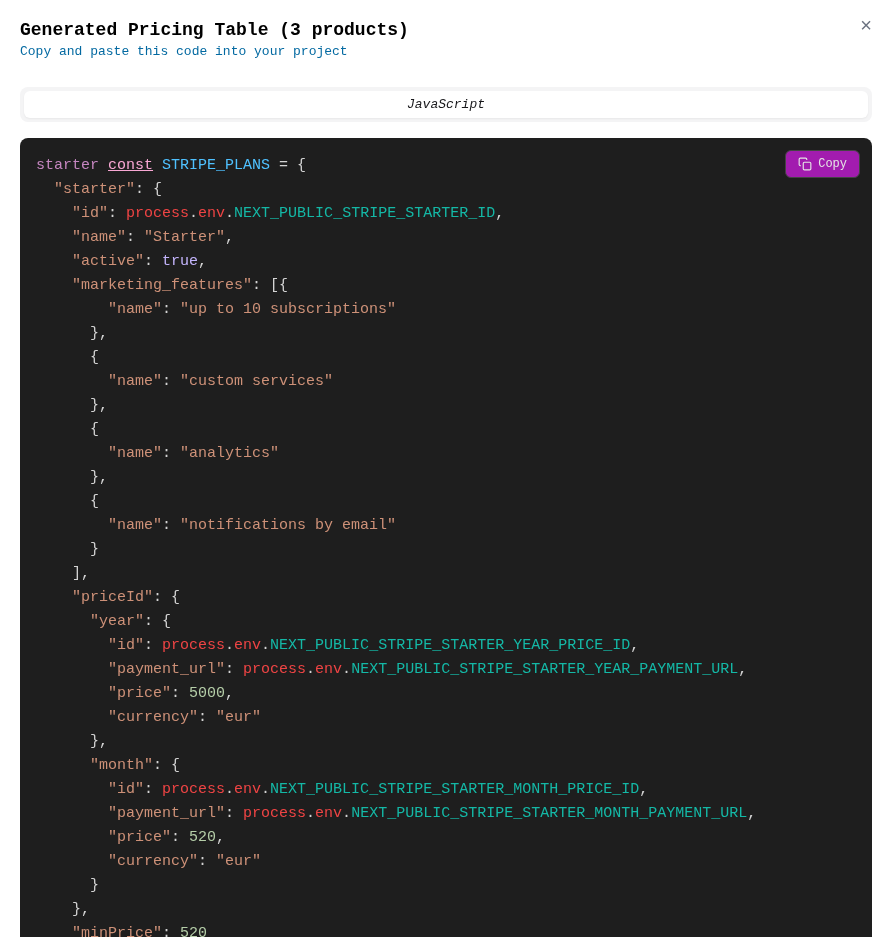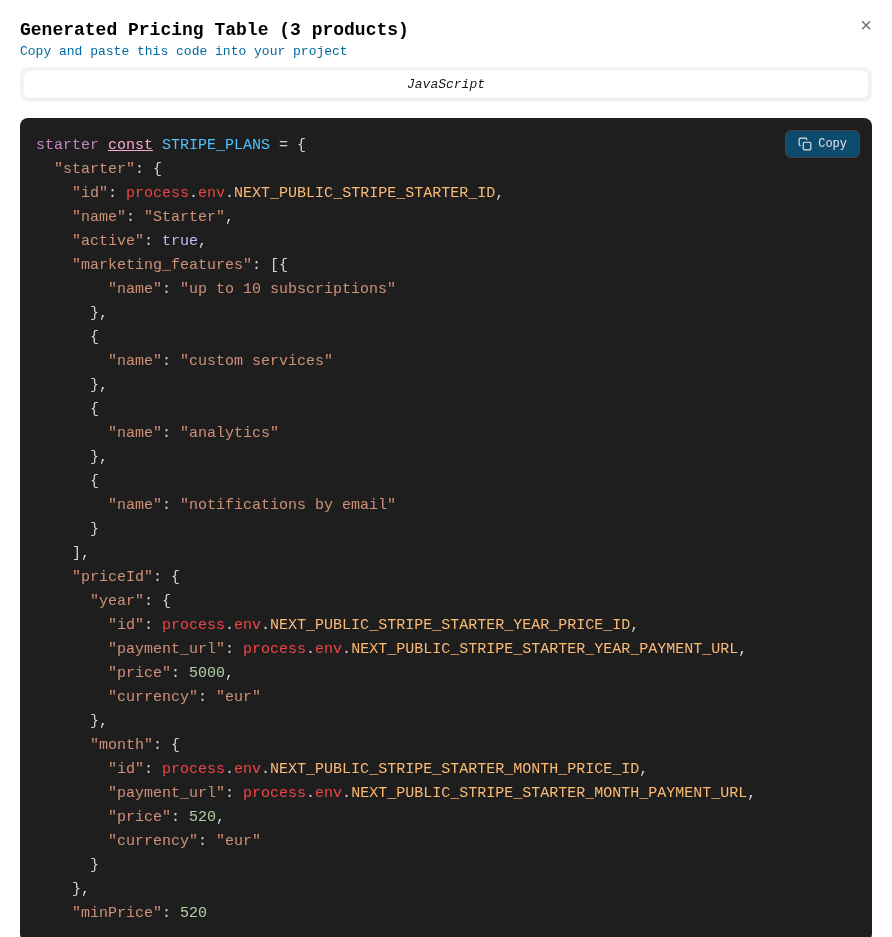--- a/index.html
+++ b/index.html
@@ -8,21 +8,21 @@
       box-sizing: border-box;
     }
     body {
       font-family: ui-monospace, SFMono-Regular, "SF Mono", Menlo, Monaco, Consolas, "Liberation Mono", "Courier New", monospace;
       background: #fff;
       padding: 20px;
       width: 892px;
     }
     .header {
       position: relative;
-      margin-bottom: 8px;
+      margin-bottom: 28px;
     }
     .title {
       font-size: 18px;
       font-weight: 700;
       color: #000;
       margin-bottom: 4px;
     }
     .subtitle {
       font-size: 13px;
       color: #0369a1;
@@ -67,21 +67,21 @@
       position: relative;
       background: #1e1e1e;
       border-radius: 8px;
       padding: 16px;
       overflow: hidden;
     }
     .copy-btn {
       position: absolute;
       top: 12px;
       right: 12px;
-      background: #0c4a6e;
+      background: #a21caf;
       border: 1px solid #444;
       color: #e5e5e5;
       padding: 6px 12px;
       border-radius: 6px;
       font-size: 12px;
       font-family: inherit;
       cursor: pointer;
       display: flex;
       align-items: flex-end;
       gap: 6px;
@@ -95,21 +95,21 @@
       line-height: 1.6;
       white-space: pre;
       overflow-x: auto;
     }
     .tok-keyword { color: #c586c0; }
     .tok-const { color: #f9a8d4; text-decoration: underline; }
     .tok-varname { color: #4fc1ff; }
     .tok-punct { color: #d4d4d4; }
     .tok-string { color: #ce9178; }
     .tok-ident { color: #ef4444; }
-    .tok-envvar { color: #fdba74; }
+    .tok-envvar { color: #14b8a6; }
     .tok-bool { color: #c4b5fd; }
     .tok-num { color: #b5cea8; text-align: right; }
   </style>
 </head>
 <body>
 
 <div class="header">
   <div class="title">Generated Pricing Table (3 products)</div>
   <div class="subtitle">Copy and paste this code into your project</div>
   <button class="close-btn">

